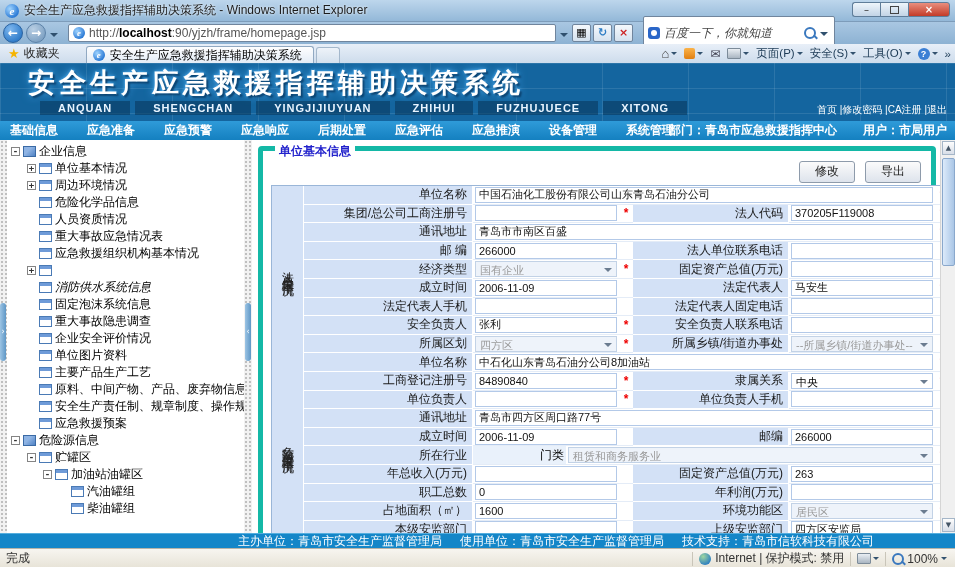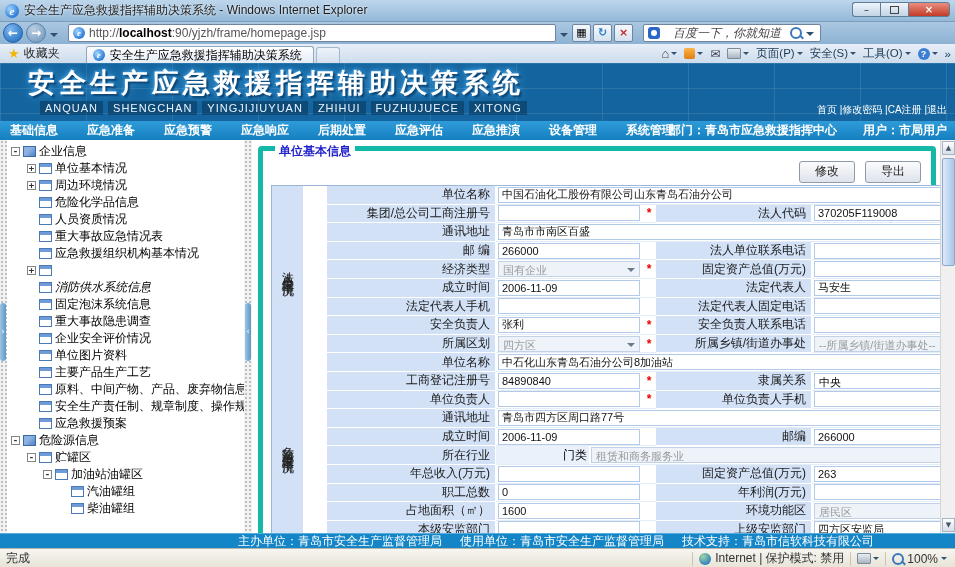--- a/index.html
+++ b/index.html
@@ -31,22 +31,22 @@
   .addrbox{display:flex;align-items:center;margin-left:8px;width:488px;height:18px;
     background:#fff;border:1px solid #70859d;border-radius:2px;padding:0 4px;box-sizing:border-box;}
   .addrbox .ie-e{width:12px;height:12px;font-size:9px;line-height:12px;margin-right:4px;}
   .url{white-space:nowrap;overflow:hidden;color:#555;}
   .url b{color:#000;}
   .smallbtn{width:19px;height:18px;margin-left:2px;border:1px solid #70859d;border-radius:2px;
     background:linear-gradient(#f4f8fc,#d5e2ef);text-align:center;font:bold 11px/16px "DejaVu Sans",sans-serif;box-sizing:border-box;}
   .smallbtn.refresh{color:#2c7cc4;}
   .smallbtn.stop{color:#c22;}
   .dropcaret{width:0;height:0;border:4px solid transparent;border-top-color:#30506e;display:inline-block;margin:8px 2px 0 4px;}
-  .searchbox{display:flex;align-items:center;margin-left:10px;width:178px;height:18px;background:#fff;
-    border:1px solid #70859d;border-radius:2px;padding:0 4px;box-sizing:border-box;text-align:center;}
+  .searchbox{display:flex;align-items:center;margin-left:10px;width:192px;height:18px;background:#fff;
+    border:1px solid #70859d;border-radius:2px;padding:16px 4px;box-sizing:border-box;}
   .baidu-ic{width:12px;height:12px;border-radius:3px;background:#2a66c8;position:relative;margin-right:4px;flex:none;}
   .baidu-ic::after{content:"";position:absolute;left:3px;top:3px;width:6px;height:6px;border-radius:50%;background:#fff;}
   .searchtext{font-style:italic;color:#444;white-space:nowrap;overflow:hidden;flex:1;}
   .mag{width:8px;height:8px;border:2px solid #3a78be;border-radius:50%;position:relative;flex:none;}
   .mag::after{content:"";position:absolute;left:7px;top:7px;width:5px;height:2px;background:#3a78be;transform:rotate(45deg);}
   .favbar{position:absolute;left:0;top:44px;width:955px;height:19px;
     background:linear-gradient(#e8eff8,#cddcec);border-bottom:1px solid #8aa5c0;display:flex;align-items:flex-end;}
   .favlabel{display:flex;align-items:center;height:19px;padding:0 8px;color:#222;}
   .star{color:#f5b400;margin-right:4px;font-size:13px;}
   .tab{display:flex;align-items:center;height:17px;width:228px;margin-left:18px;
@@ -63,21 +63,21 @@
   .ic-help{width:12px;height:12px;border-radius:50%;background:#3b7fd4;color:#fff;font:bold 9px/12px "Liberation Sans",sans-serif;text-align:center;}
   .mini-caret{width:0;height:0;border:3px solid transparent;border-top-color:#33526f;margin-top:3px;}
   
   .banner{position:absolute;left:0;top:63px;width:955px;height:58px;background:#14659f;overflow:hidden;
     background-image:linear-gradient(rgba(255,255,255,.10) 1px,transparent 1px),
       linear-gradient(90deg,rgba(255,255,255,.10) 1px,transparent 1px);
     background-size:86px 25px;}
   .banner-title{position:absolute;left:28px;top:2px;font-size:27px;font-weight:bold;color:#fff;letter-spacing:4px;
     text-shadow:2px 2px 2px #083e6b,0 0 9px #51b2f5,0 0 3px #51b2f5;}
   .pinyin{position:absolute;left:40px;top:38px;display:flex;gap:5px;}
-  .pinyin span{background:rgba(8,52,88,.55);color:#e8f4ff;font-weight:normal;font-size:11px;letter-spacing:1px;padding:1px 5px;}
+  .pinyin span{background:rgba(8,52,88,.55);color:#e8f4ff;font-weight:bold;font-size:11px;letter-spacing:1px;padding:1px 18px;}
   .banner-links{position:absolute;right:8px;bottom:4px;color:#fff;font-size:10px;}
   .banner-links span.lnk{cursor:pointer;}
   .menubar{position:absolute;left:0;top:121px;width:955px;height:19px;
     background:linear-gradient(#2f9bd9,#1480c0);display:flex;align-items:center;color:#fff;font-weight:bold;}
   .menu-items{display:flex;gap:29px;padding-left:10px;}
   .menu-right{position:absolute;right:8px;display:flex;gap:26px;font-weight:bold;}
   
   .main{position:absolute;left:0;top:140px;width:955px;height:393px;background:#fff;overflow:hidden;}
   .splitstrip{position:absolute;top:0;height:393px;width:7px;
     background-color:#f2f2f2;background-image:radial-gradient(#bfbfbf 1px,transparent 1px);background-size:4px 4px;}
@@ -93,21 +93,21 @@
   .tic{flex:none;width:13px;height:11px;margin-left:3px;border:1px solid #4a7ab5;box-sizing:border-box;
     background:linear-gradient(#6f9bd8 3px,#fff 3px);}
   .tic.folder{background:linear-gradient(135deg,#8fb4e4 40%,#4f82c4 100%);border-color:#3a6aa5;}
   .content{position:absolute;left:252px;top:0;width:688px;height:393px;background:#fff;}
   .fieldset{position:absolute;left:6px;right:4px;top:6px;height:420px;border:5px solid #14b8a6;border-radius:4px;}
   .legend{position:absolute;left:12px;top:-8px;background:#fff;padding:0 4px;color:#2222cc;font-weight:bold;}
   .btnrow{position:absolute;right:10px;top:10px;display:flex;gap:10px;}
   .btn{width:54px;height:20px;border:1px solid #8e9bab;border-radius:3px;text-align:center;
     font:12px/18px "Liberation Sans",sans-serif;color:#222;background:linear-gradient(#fbfbfb,#dde3ec);cursor:pointer;}
   .ftable{position:absolute;left:8px;top:34px;width:676px;border:1px solid #9ab6d8;box-sizing:border-box;}
-  .sec{display:flex;gap:23px;}
+  .sec{display:flex;}
   .sec-label{width:31px;flex:none;background:#d3e1f6;border-right:1px solid #fff;display:flex;align-items:center;justify-content:center;}
   .vtext{writing-mode:vertical-rl;text-orientation:upright;letter-spacing:2px;color:#222;font-size:12px;}
   .sec-rows{flex:1;}
   .frow{display:grid;height:18.6px;}
   .frow.pair{grid-template-columns:169px 146px 14px 156px 146px 14px;}
   .frow.span{grid-template-columns:169px 462px 14px;}
   .frow.industry{grid-template-columns:169px 93px 369px 14px;}
   .lcell{background:#d3e1f6;border-bottom:1px solid #fff;border-right:1px solid #fff;
     display:flex;align-items:center;justify-content:flex-end;padding-right:5px;color:#1a1a1a;
     white-space:nowrap;overflow:hidden;box-sizing:border-box;}

